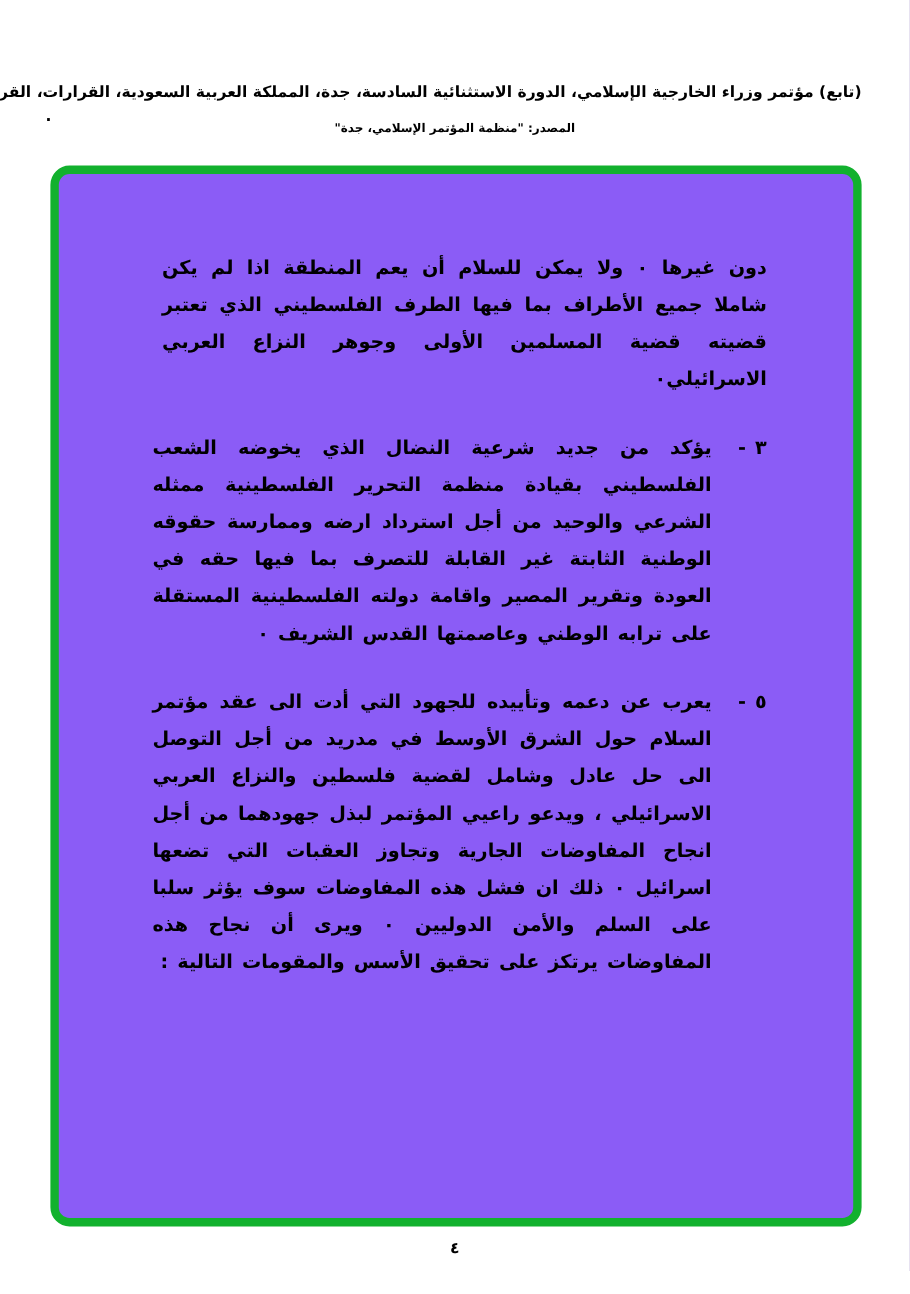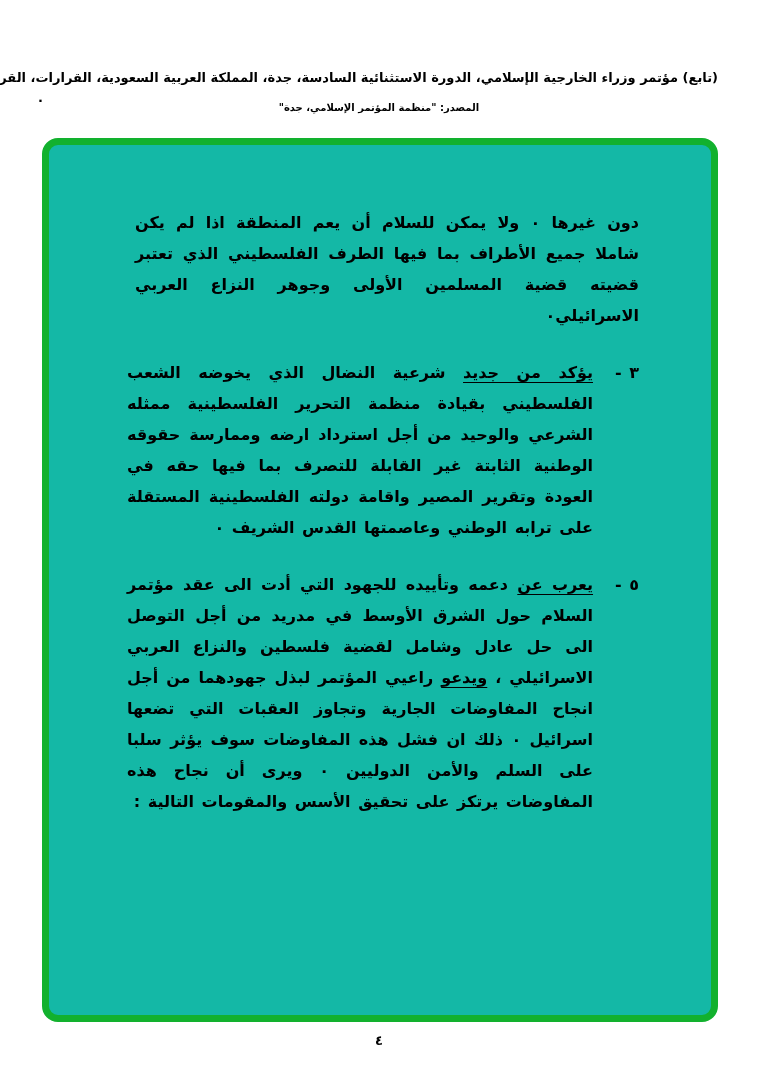--- a/index.html
+++ b/index.html
@@ -41,21 +41,21 @@
   }
 
   
   .frame {
     position: absolute;
     left: 42px; top: 138px;
     width: 676px; height: 884px;
     box-sizing: border-box;
     border: 7px solid var(--frame-color, #12b12e);
     border-radius: 16px;
-    background: #14b8a6;
+    background: #8b5cf6;
     padding-left: 23px;
   }
   .frame-content {
     position: absolute;
     inset: 0;
     direction: rtl;
     padding: 62px 72px 20px 78px;
     box-sizing: border-box;
   }
 
@@ -76,21 +76,20 @@
     padding-right: 46px;
     text-indent: -46px;
   }
   .clause-number {
     display: inline-block;
     width: 46px;
     text-indent: 0;
     white-space: pre;
   }
   .seg.underline {
-    text-decoration: underline;
     text-underline-offset: 4px;
   }
 
   
   .page-number {
     position: absolute;
     top: 1033px; left: 0; right: 0;
     text-align: center;
     font-size: 13px;
     font-weight: bold;

